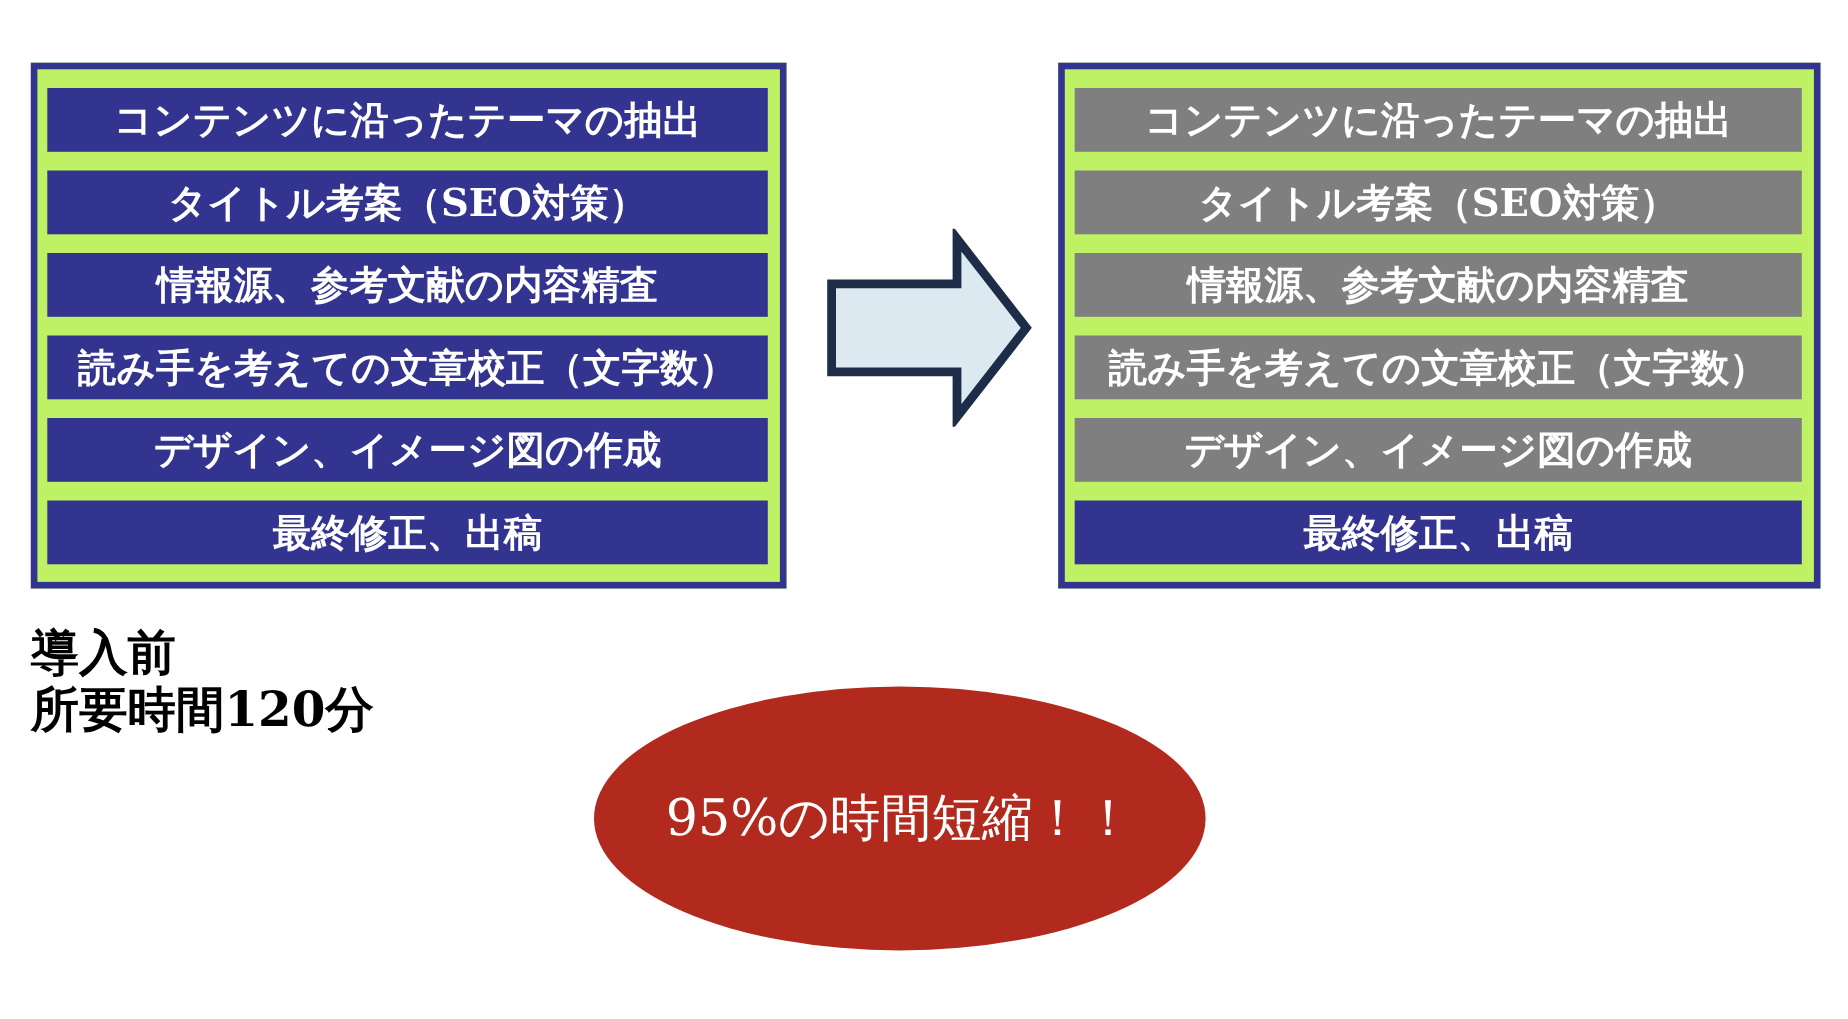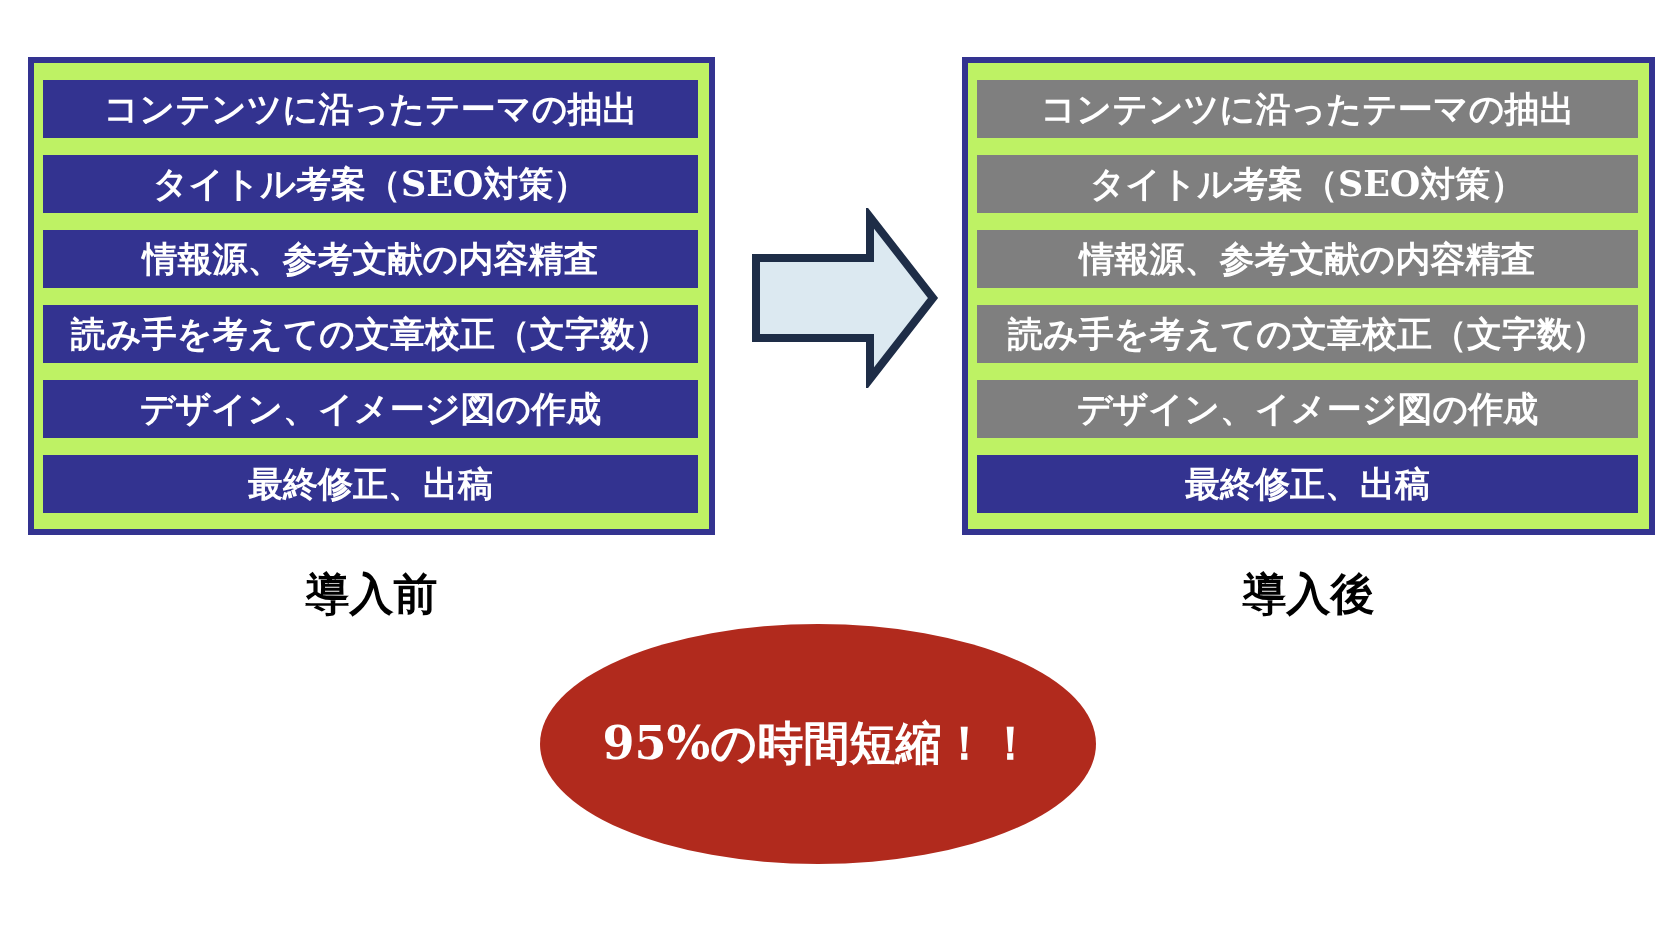--- a/index.html
+++ b/index.html
@@ -43,21 +43,21 @@
   .arrow-wrap {
     position: absolute;
     left: 750px;
     top: 208px;
     width: 190px;
     height: 180px;
   }
   .caption {
     position: absolute;
     top: 568px;
-    text-align: center;
+    text-align: left;
     font-size: 44px;
     font-weight: bold;
     line-height: 52px;
     color: var(--text-black, #000);
   }
   .caption-before { left: 28px;  width: 687px; }
   .caption-after  { left: 962px; width: 693px; }
   .highlight-ellipse {
     position: absolute;
     left: 540px;
@@ -66,21 +66,21 @@
     height: 240px;
     border-radius: 50%;
     background: var(--highlight-red, #b12a1d);
     display: flex;
     align-items: center;
     justify-content: center;
   }
   .highlight-text {
     color: var(--text-white, #fff);
     font-size: 46px;
-    font-weight: bold;
+    font-weight: normal;
     white-space: nowrap;
   }
 </style>
 </head>
 <body>
 
 <div>
 
   <div class="panel panel-before">
     <div class="bars">
@@ -105,23 +105,23 @@
       <div class="bar">タイトル考案（SEO対策）</div>
       <div class="bar">情報源、参考文献の内容精査</div>
       <div class="bar">読み手を考えての文章校正（文字数）</div>
       <div class="bar">デザイン、イメージ図の作成</div>
       <div class="bar final">最終修正、出稿</div>
     </div>
   </div>
 
   <div class="caption caption-before">
     <div>導入前</div>
+    <div>所要時間120分</div>
   </div>
 
   <div class="caption caption-after">
-    <div>導入後</div>
   </div>
 
   <div class="highlight-ellipse">
     <span class="highlight-text">95%の時間短縮！！</span>
   </div>
 
 </div>
 
 </body></html>

